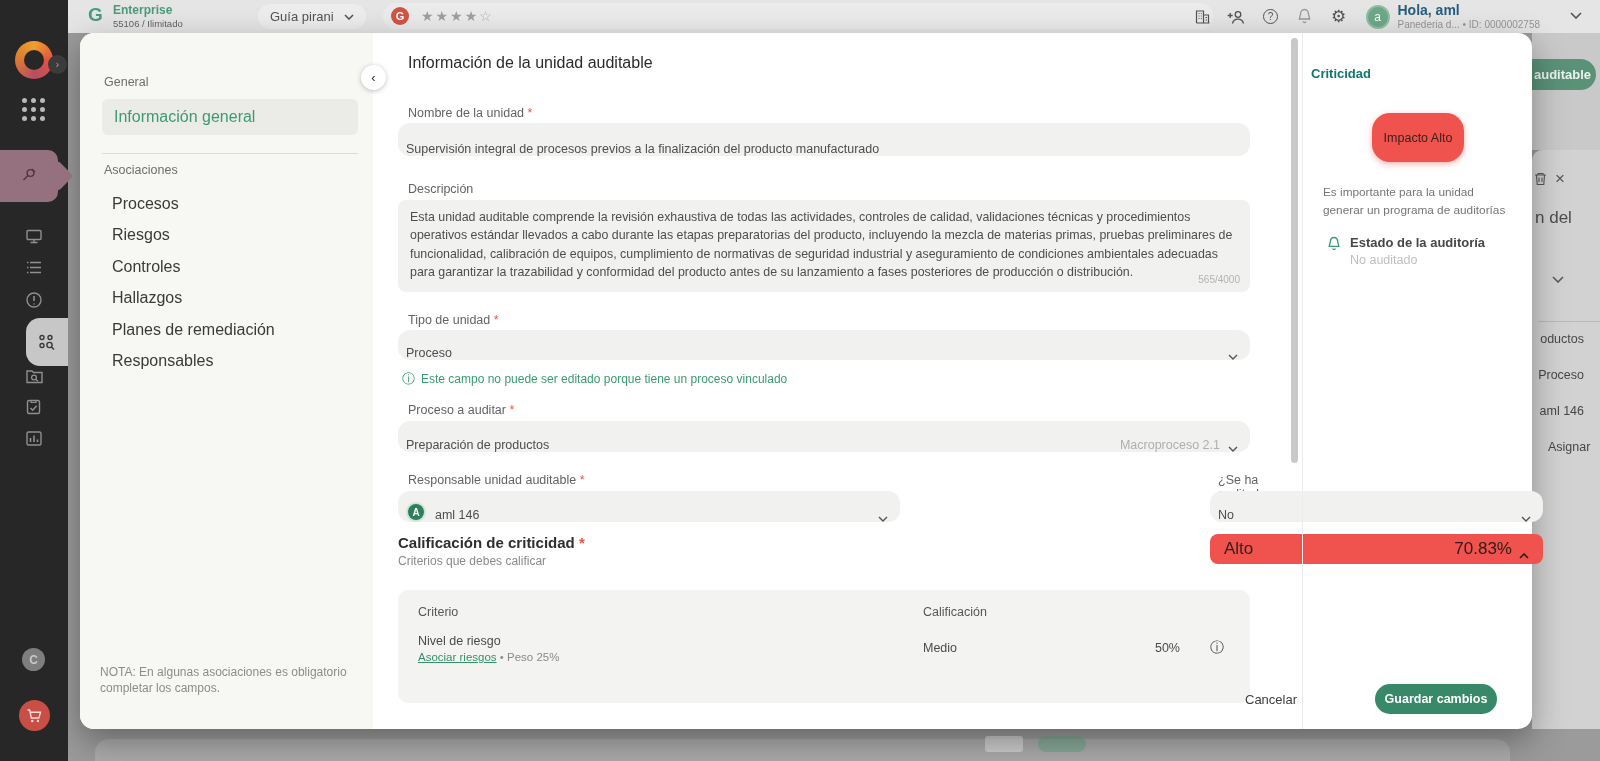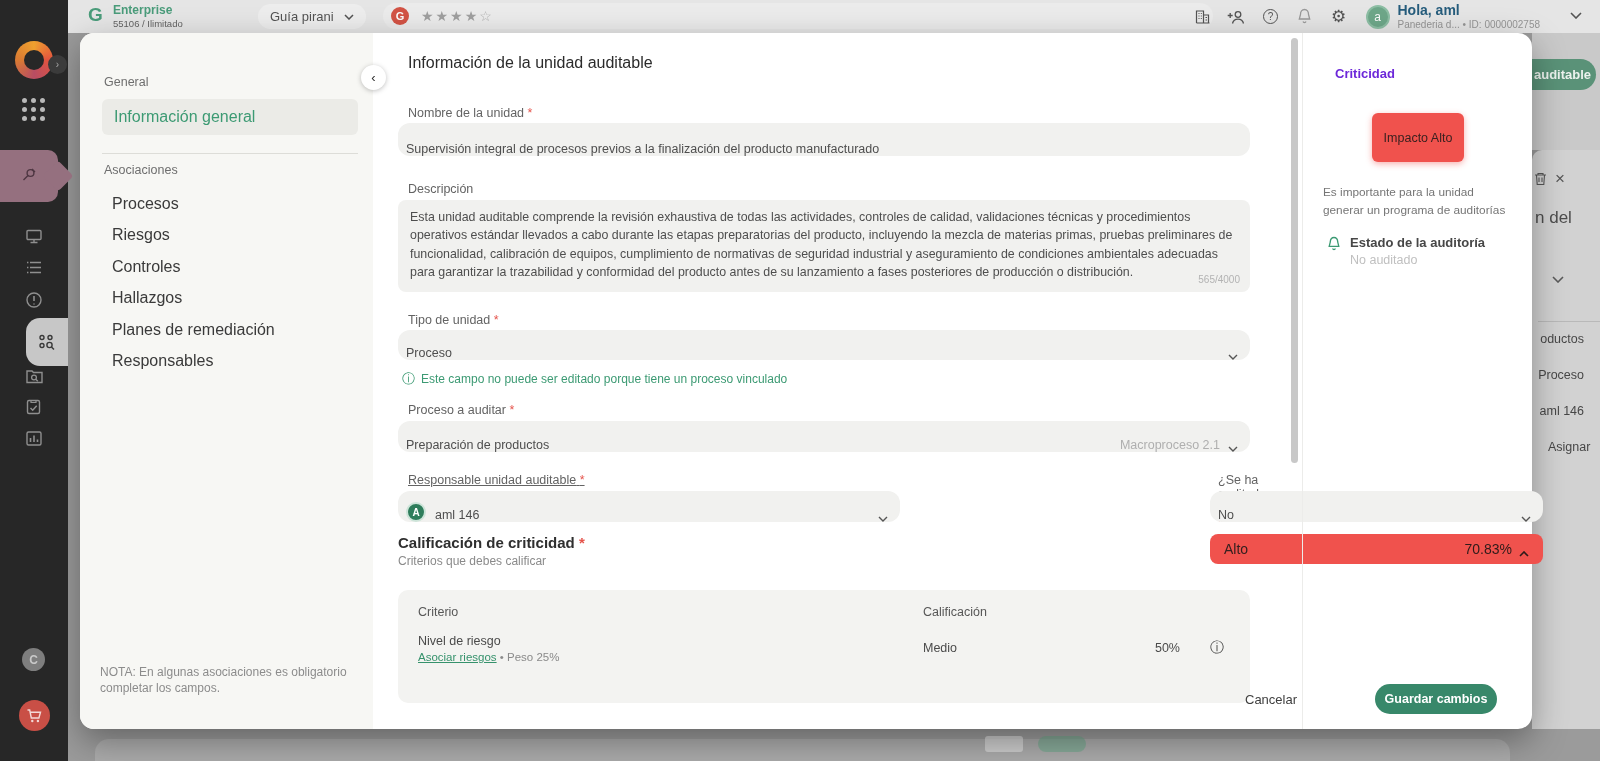--- a/index.html
+++ b/index.html
@@ -75,37 +75,37 @@
   .req { color:#E5534B; }
   .inp { position:absolute; background:#F1F1EF; border-radius:12px; font-size:12.5px; color:#4E4E4E; display:flex; align-items:flex-end; padding:0 8px; }
   .textarea { position:absolute; background:#F1F1EF; border-radius:8px; font-size:12.4px; color:#4E4E4E; padding:8px 12px 12px 12px; line-height:1.48; }
   .counter { position:absolute; right:10px; bottom:4px; font-size:10px; color:#B3B3B3; }
   .sel-caret { position:absolute; right:12px; color:#555; }
   .green-note { position:absolute; font-size:12px; color:#3C9A73; display:flex; gap:6px; align-items:center; }
   .badge-right { position:absolute; right:30px; color:#AFAFAF; font-size:12.5px; }
   .avatar-a { width:20px; height:20px; border-radius:50%; background:#2E7D5B; border:2px solid #CDE4D9; color:#fff; font-size:10px; font-weight:bold; display:flex; align-items:center; justify-content:center; margin-right:9px; }
   .crit-label { position:absolute; left:25px; top:501px; font-size:15px; font-weight:bold; color:#2F2F2F; }
   .crit-sub { position:absolute; left:25px; top:521px; font-size:12px; color:#8A8A8A; }
-  .red-pill { position:absolute; left:837px; top:501px; width:333px; height:30px; background:#F0524D; border-radius:8px; display:flex; align-items:center; padding:0 14px; font-size:14px; color:#35201F; }
+  .red-pill { position:absolute; left:837px; top:501px; width:333px; height:30px; background:#F0524D; border-radius:8px; display:flex; align-items:center; padding:0 14px; font-size:17px; color:#35201F; }
   .red-pill .pct { margin-left:auto; font-weight:500; display:flex; align-items:flex-end; gap:7px; color:#2E1B1A; }
   .crit-box { position:absolute; left:25px; top:557px; width:852px; height:113px; background:#F3F3F1; border-radius:10px; }
   .cb-h { position:absolute; top:15px; font-size:12.5px; color:#575757; }
   .cb-name { position:absolute; left:20px; top:44px; font-size:12.5px; color:#4A4A4A; }
   .cb-linkrow { position:absolute; left:20px; top:61px; font-size:11.5px; color:#8A8A8A; }
   .cb-link { color:#35926C; text-decoration:underline; }
   .cb-rating { position:absolute; left:525px; top:51px; font-size:12.5px; color:#4A4A4A; }
   .cb-pct { position:absolute; right:70px; top:51px; font-size:12.5px; color:#4A4A4A; }
   .cb-info { position:absolute; right:26px; top:49px; font-size:14px; color:#444; }
 
   .v-divider { position:absolute; left:1222px; top:0; width:1px; height:696px; background:#ECECEA; }
   .scrollbar { position:absolute; left:1211px; top:5px; width:7px; height:425px; background:#C8C8C8; border-radius:4px; }
 
   .rightpanel { position:absolute; left:1223px; top:0; width:229px; height:696px; }
-  .rp-title { position:absolute; left:32px; top:33px; font-size:13px; font-weight:600; color:#6d28d9; }
-  .rp-impact { position:absolute; left:69px; top:80px; width:92px; height:49px; background:#F0524D; border-radius:6px; display:flex; align-items:center; justify-content:center; font-size:12.5px; color:#3B2120; box-shadow:0 2px 6px rgba(240,82,77,.45); }
+  .rp-title { position:absolute; left:8px; top:33px; font-size:13px; font-weight:600; color:#0f766e; }
+  .rp-impact { position:absolute; left:69px; top:80px; width:92px; height:49px; background:#F0524D; border-radius:18px; display:flex; align-items:center; justify-content:center; font-size:12.5px; color:#3B2120; box-shadow:0 2px 6px rgba(240,82,77,.45); }
   .rp-desc { position:absolute; left:20px; top:151px; width:190px; font-size:11.8px; color:#757575; line-height:1.5; }
   .rp-state-row { position:absolute; left:24px; top:202px; display:flex; gap:9px; align-items:flex-start; }
   .rp-state-label { font-size:13px; font-weight:600; color:#474747; }
   .rp-state-value { font-size:12.5px; color:#BFBFBF; margin-top:3px; }
 
   .footer-cancel { position:absolute; left:1165px; top:659px; font-size:13px; color:#3E3E3E; }
   .footer-save { position:absolute; left:1295px; top:651px; width:122px; height:30px; background:#38886A; border-radius:16px; display:flex; align-items:center; justify-content:center; font-size:12.5px; font-weight:bold; color:#fff; }
 
   svg { display:block; }
 </style>
@@ -325,21 +325,21 @@
       <div class="inp" style="left:25px; top:388px; width:852px; height:31px;">
         <span>Preparación de productos</span>
         <span class="badge-right">Macroproceso 2.1</span>
         <span class="sel-caret">
             <svg width="10" height="6" viewBox="0 0 10 6">
               <polyline points="1,1 5,5 9,1" fill="none" stroke="#555" stroke-width="1.4"></polyline>
             </svg>
           </span>
       </div>
 
-      <div class="lbl" style="left:35px; top:440px;text-decoration:underline;"><span>Responsable unidad auditable</span> <span class="req">*</span></div>
+      <div class="lbl" style="left:35px; top:440px;"><span>Responsable unidad auditable</span> <span class="req">*</span></div>
       <div class="inp" style="left:25px; top:458px; width:502px; height:31px;">
         <span class="avatar-a">A</span>
         <span>aml 146</span>
         <span class="sel-caret">
             <svg width="10" height="6" viewBox="0 0 10 6">
               <polyline points="1,1 5,5 9,1" fill="none" stroke="#555" stroke-width="1.4"></polyline>
             </svg>
           </span>
       </div>
 

